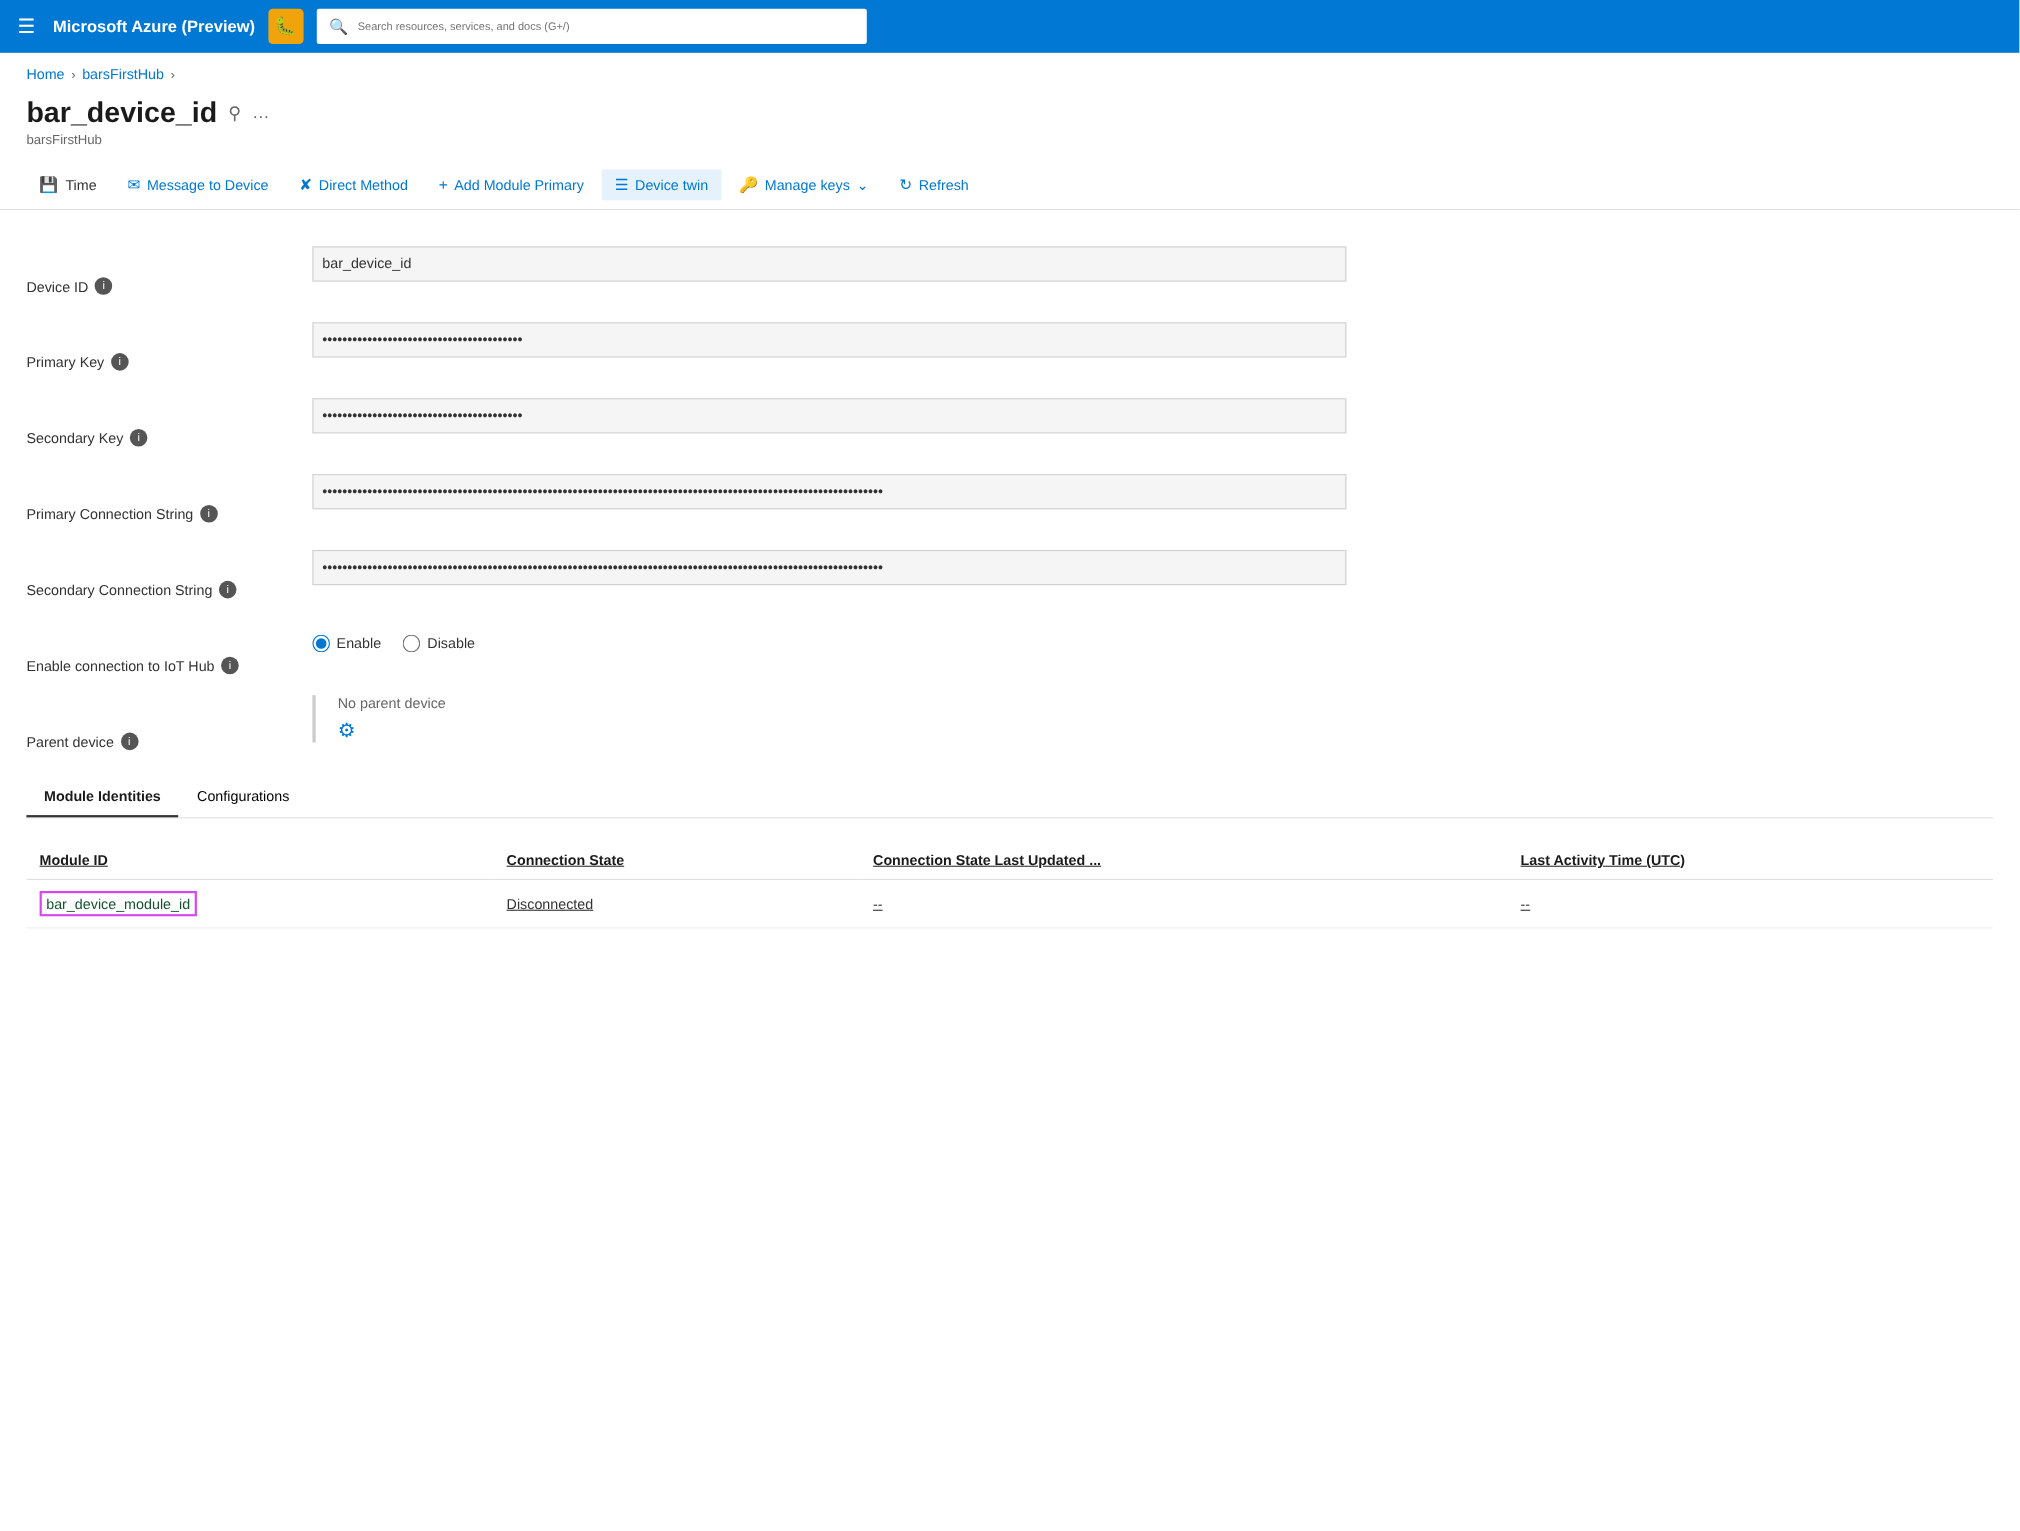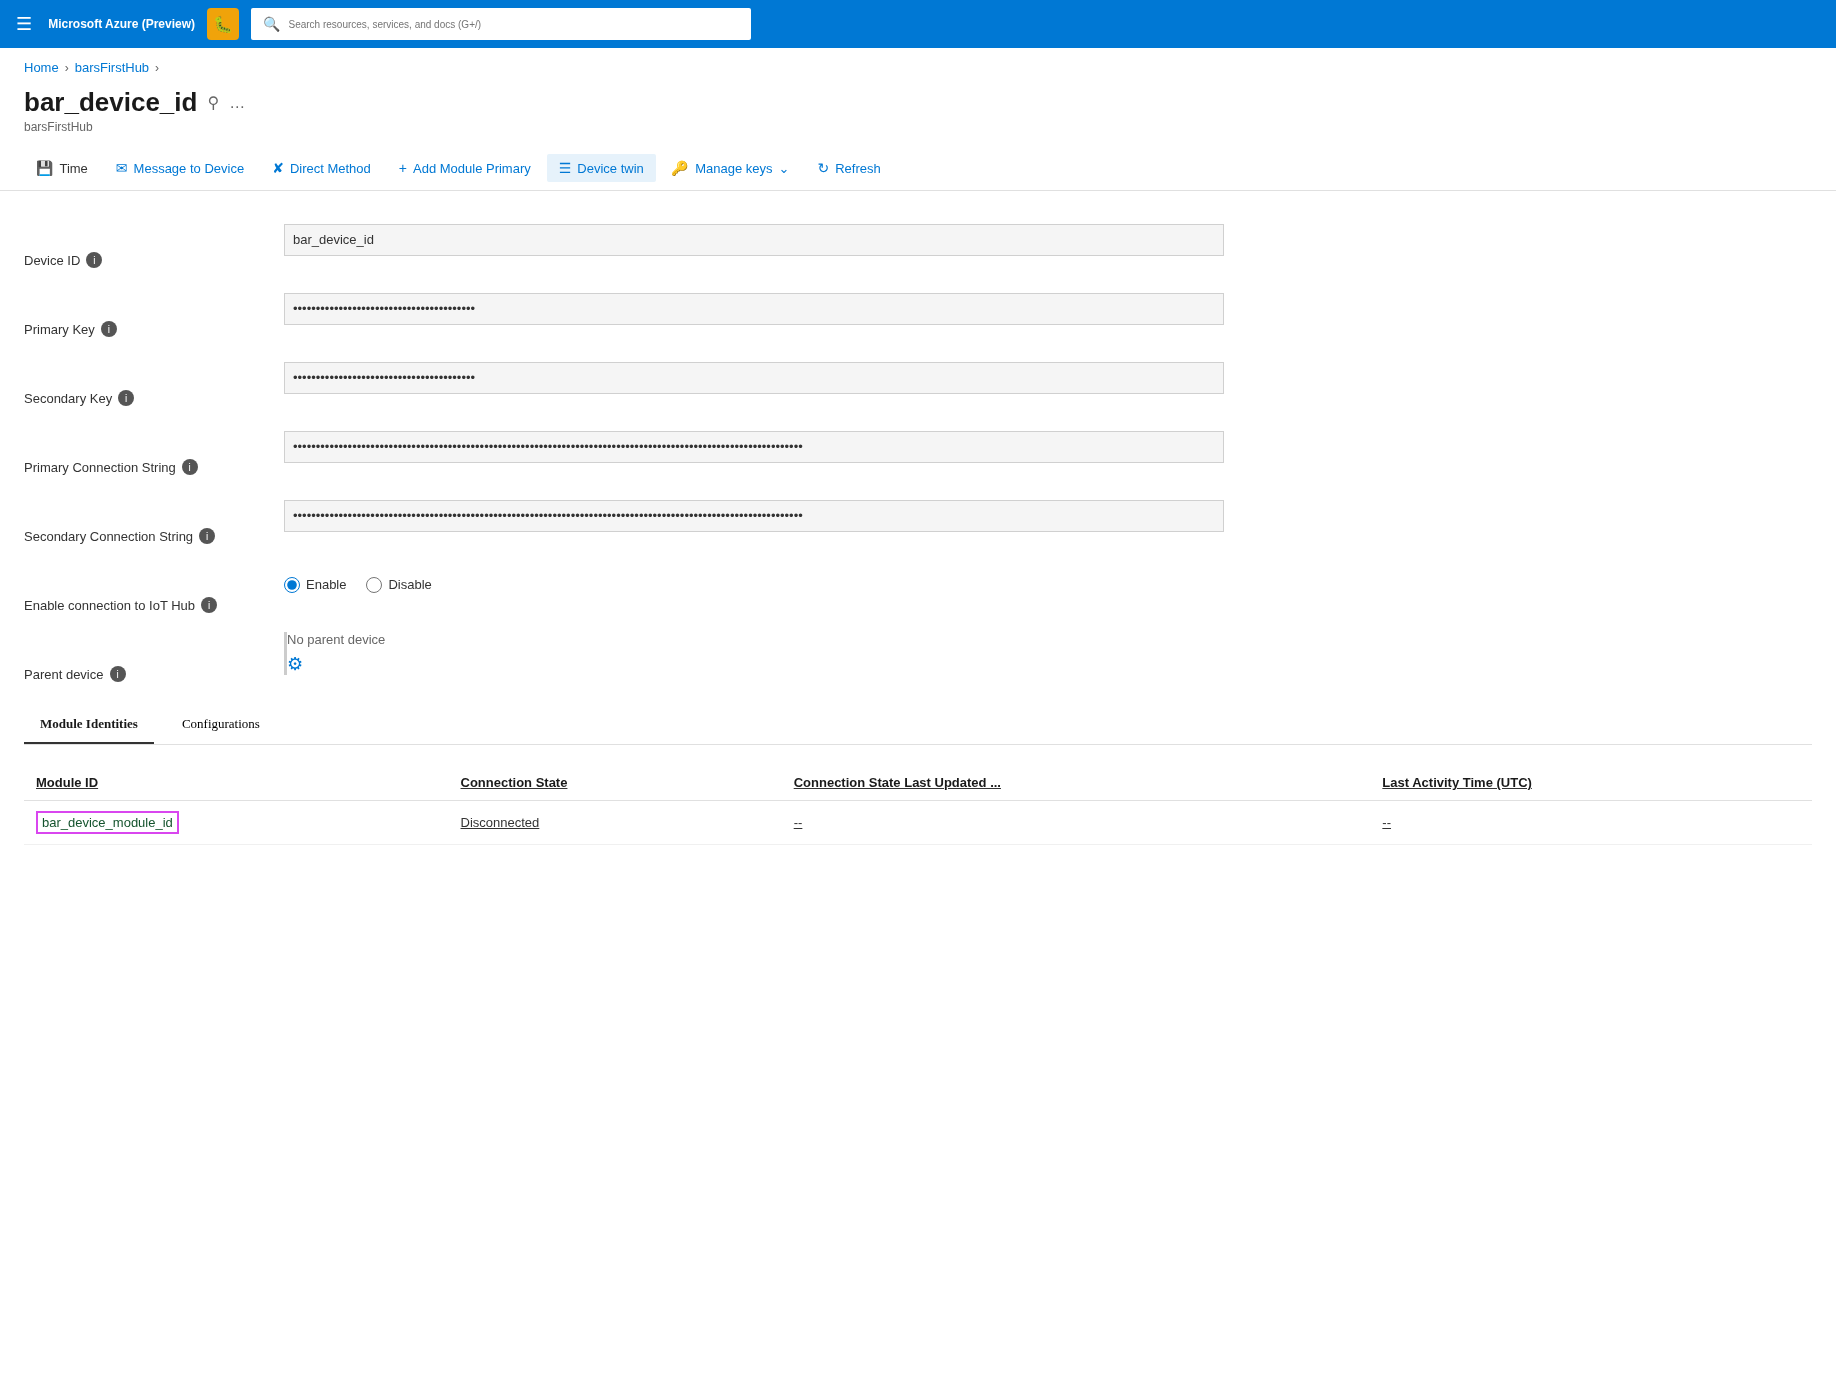--- a/index.html
+++ b/index.html
@@ -8,21 +8,21 @@
     
     .top-nav {
       background: #0078d4;
       height: 48px;
       display: flex;
       align-items: center;
       padding: 0 12px;
       gap: 12px;
     }
     .hamburger-icon { color: #fff; font-size: 18px; cursor: pointer; padding: 4px; }
-    .nav-title { color: #fff; font-weight: 600; font-size: 12px; white-space: nowrap; }
+    .nav-title { color: #fff; font-weight: 600; font-size: 15px; white-space: nowrap; }
     .nav-bug-icon {
       background: #f0a30a;
       width: 32px; height: 32px;
       border-radius: 4px;
       display: flex; align-items: center; justify-content: center;
       color: #333; font-size: 16px;
     }
     .search-bar {
       flex: 1;
       max-width: 500px;
@@ -160,35 +160,34 @@
       cursor: pointer;
       font-size: 13px;
     }
     .radio-input { accent-color: #0078d4; width: 16px; height: 16px; cursor: pointer; }
 
     
     .parent-device-section {
       display: flex;
       flex-direction: column;
       gap: 6px;
-      padding-left: 0;
+      padding-left: 20px;
       border-left: 3px solid #ccc;
     }
     .parent-device-text { color: #666; font-size: 13px; }
     .gear-icon-blue { color: #0078d4; font-size: 18px; cursor: pointer; }
 
     
     .tabs-section {
       margin-top: 24px;
       border-bottom: 1px solid #e0e0e0;
     }
     .tabs-list {
       display: flex;
-      gap: 12px;
-      font-family: Liberation Serif, serif;
+      gap: 1px;
     }
     .tab-item {
       padding: 10px 16px;
       font-size: 13px;
       cursor: pointer;
       color: #666;
       border-bottom: 2px solid transparent;
       white-space: nowrap;
     }
     .tab-item.active {

